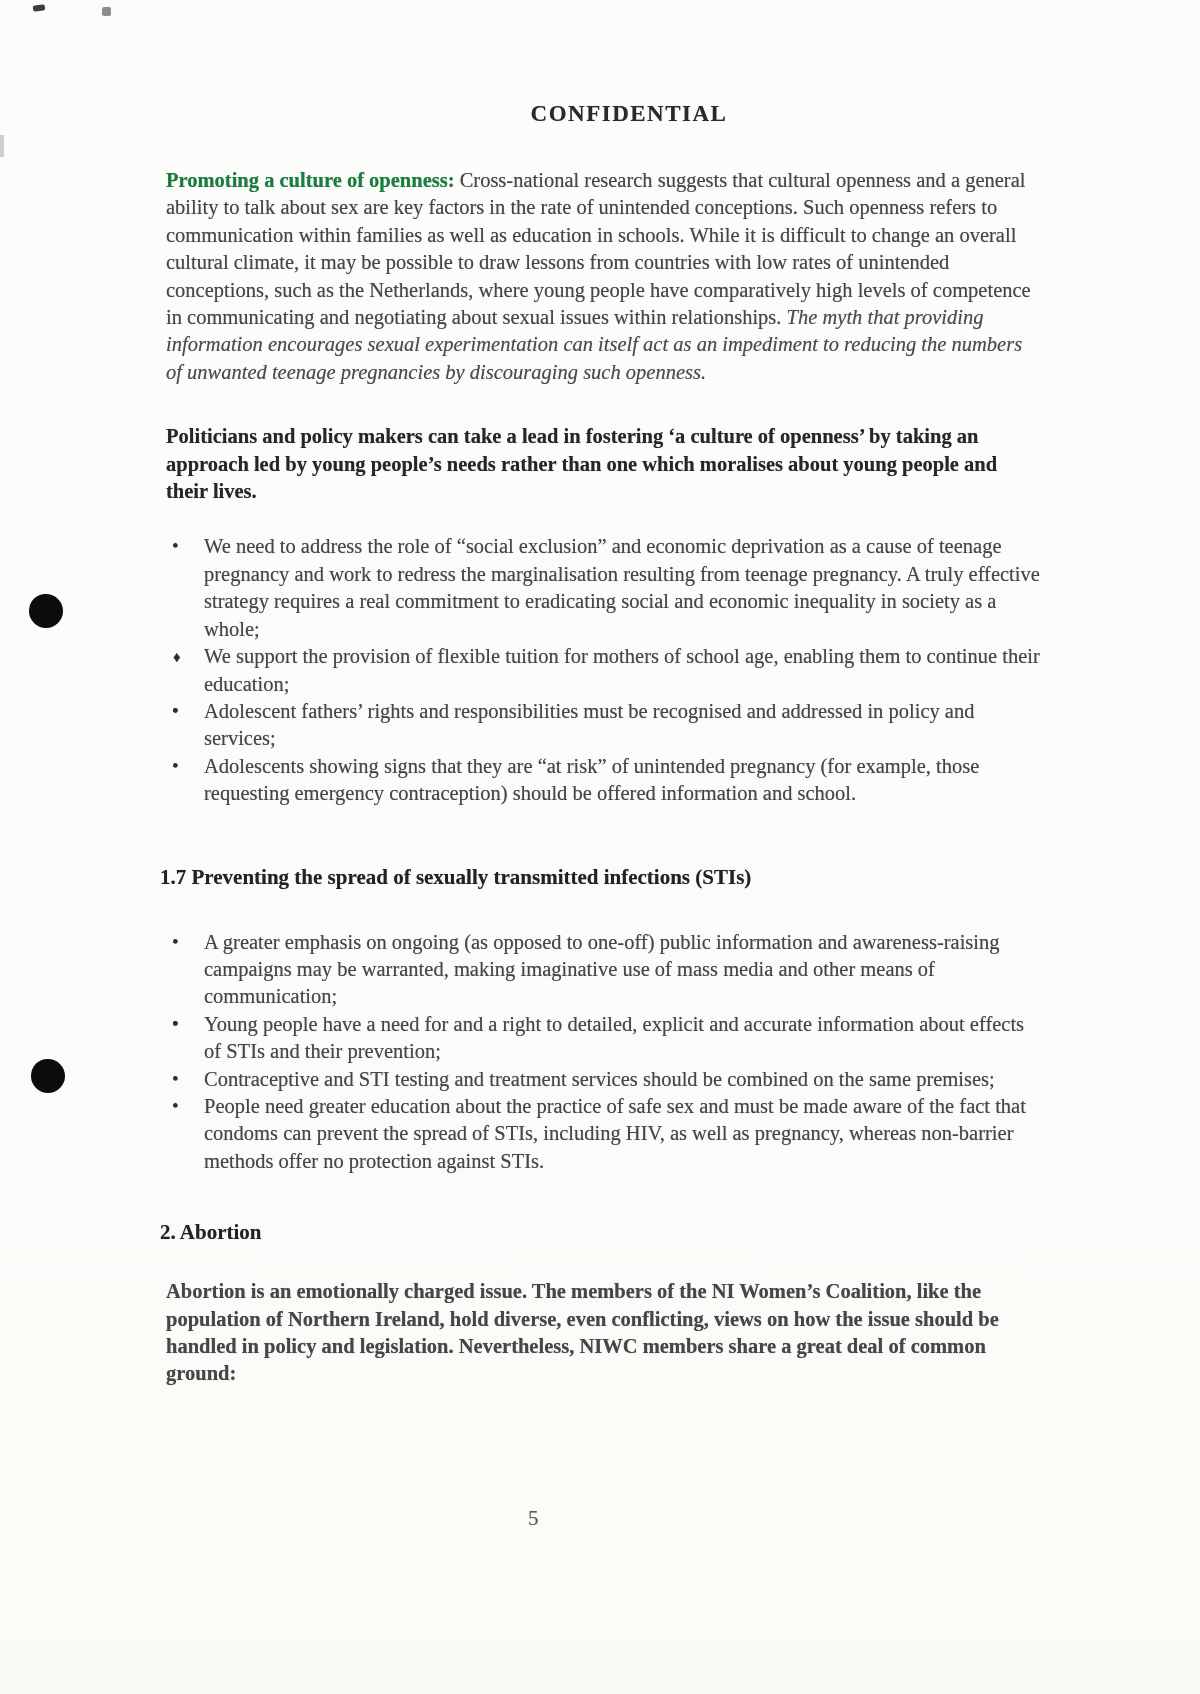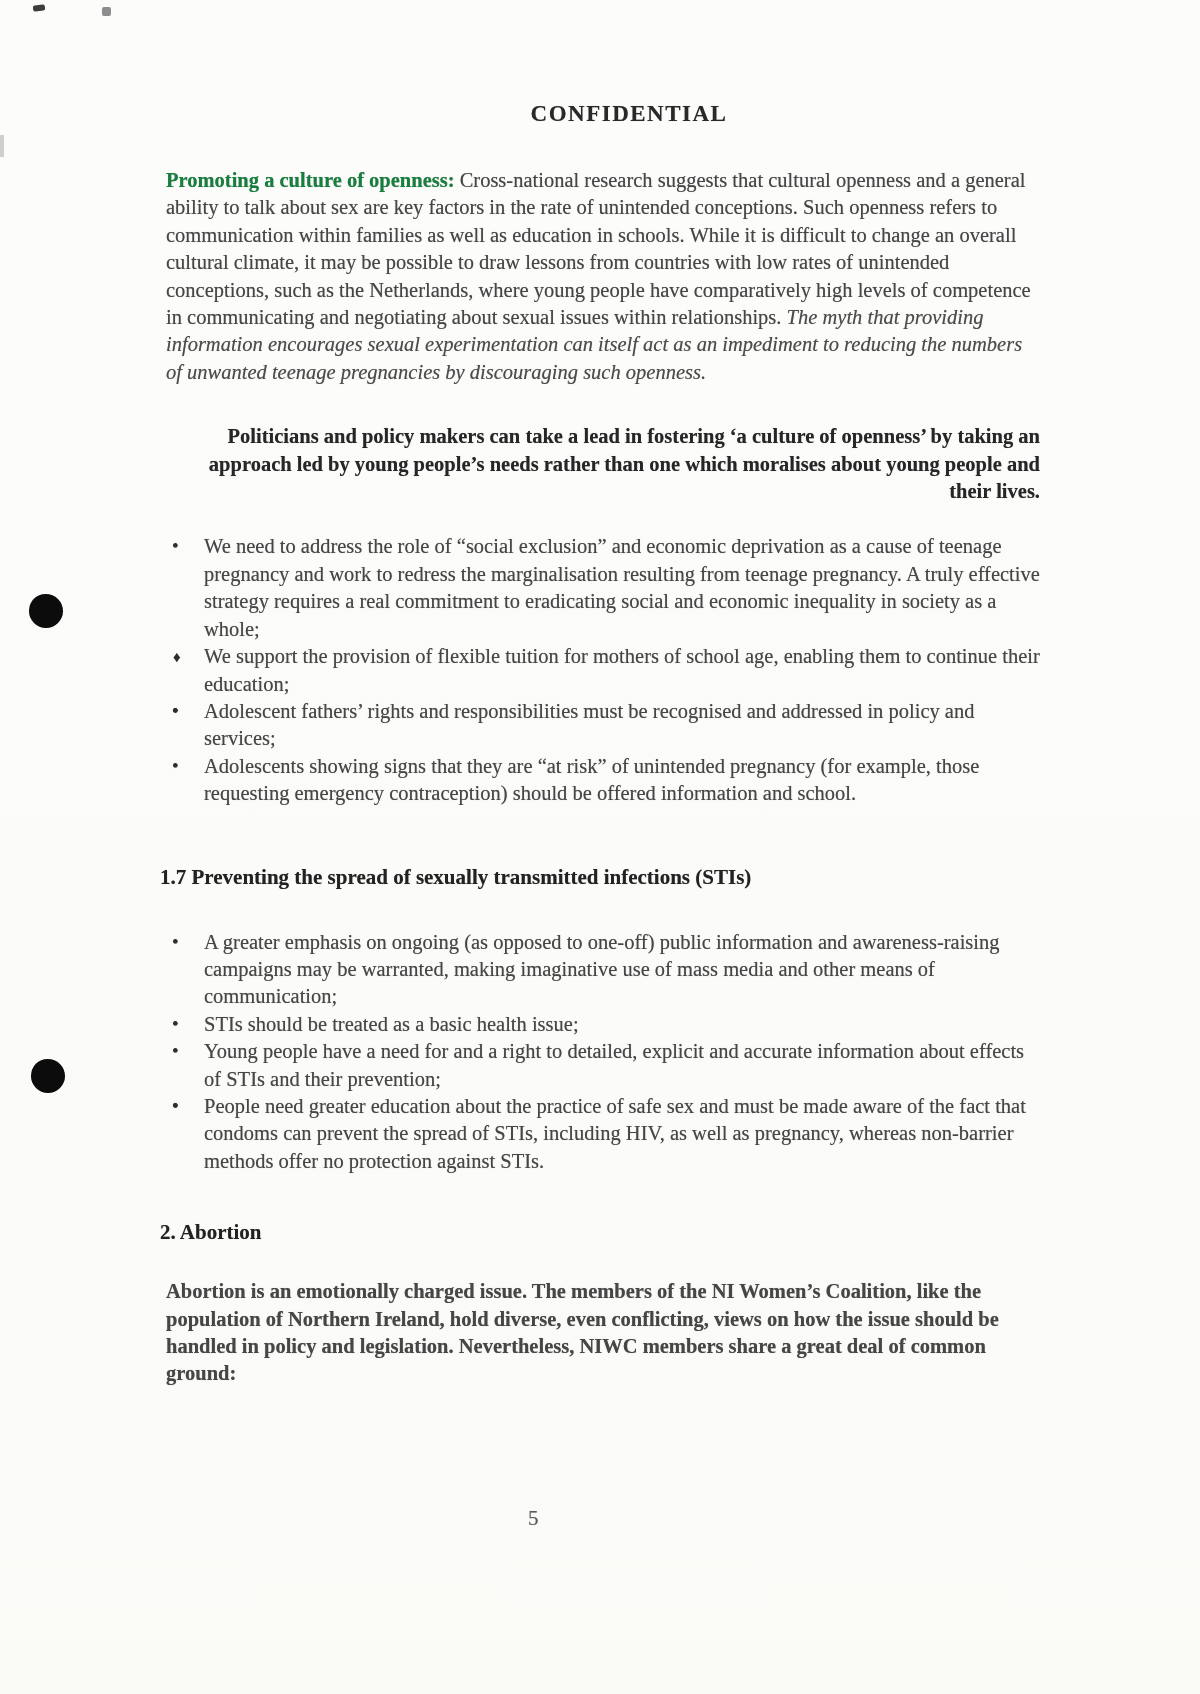--- a/index.html
+++ b/index.html
@@ -29,21 +29,21 @@
     margin-left:48px;
   }
   .classification {
     font-size:23px; font-weight:bold; color:#292929; letter-spacing:1.5px;
     text-align:center; transform:translateX(26px);
     margin:0 0 39px 0; line-height:28px;
   }
   .para { margin:0 0 37px 0; }
   .para strong { color:#15803d; }
   .para em { color:#4c4c4c; }
-  .bold-para { font-weight:bold; color:#262626; margin:0 0 28px 0;text-align:right; }
+  .bold-para { font-weight:bold; color:#262626; margin:0 0 28px 0; }
 
   ul.bullets { list-style:none; margin:0; padding:0; }
   ul.bullets li { position:relative; padding-left:38px; margin:0; }
   .marker { position:absolute; left:6px; top:-1px; font-size:19px; color:#2e2e2e; }
   .marker-diamond { font-size:15px; left:7px; top:1px; }
   ul.list-openness { margin-bottom:56px; }
   ul.list-sti { margin-bottom:44px; }
 
   h2.section-heading {
     font-size:21px; font-weight:bold; color:#222222;
@@ -82,23 +82,23 @@
       <li><span class="marker marker-diamond">♦</span><span>We support the provision of flexible tuition for mothers of school age, enabling them to continue their education;</span></li>
       <li><span class="marker">•</span></li>
       <li><span class="marker">•</span><span>Adolescent fathers’ rights and responsibilities must be recognised and addressed in policy and services;</span></li>
       <li><span class="marker">•</span><span>Adolescents showing signs that they are “at risk” of unintended pregnancy (for example, those requesting emergency contraception) should be offered information and school.</span></li>
     </ul>
 
     <h2 class="section-heading">1.7 Preventing the spread of sexually transmitted infections (STIs)</h2>
 
     <ul class="bullets list-sti">
       <li><span class="marker">•</span><span>A greater emphasis on ongoing (as opposed to one-off) public information and awareness-raising campaigns may be warranted, making imaginative use of mass media and other means of communication;</span></li>
-      <li><span class="marker">•</span><span>STIs should be treated as a basic health issue;</span></li>
+      <li><span class="marker">•</span></li>
       <li><span class="marker">•</span><span>Young people have a need for and a right to detailed, explicit and accurate information about effects of STIs and their prevention;</span></li>
-      <li><span class="marker">•</span></li>
+      <li><span class="marker">•</span><span>Contraceptive and STI testing and treatment services should be combined on the same premises;</span></li>
       <li><span class="marker">•</span><span>People need greater education about the practice of safe sex and must be made aware of the fact that condoms can prevent the spread of STIs, including HIV, as well as pregnancy, whereas non-barrier methods offer no protection against STIs.</span></li>
     </ul>
 
     <h2 class="section-heading abortion-heading">2. Abortion</h2>
 
     <p class="para intro-para">Abortion is an emotionally charged issue.  The members of the NI Women’s Coalition, like the population of Northern Ireland, hold diverse, even conflicting, views on how the issue should be handled in policy and legislation.  Nevertheless, NIWC members share a great deal of common ground:</p>
 
   </div>
 
   <div class="page-number">5</div>

